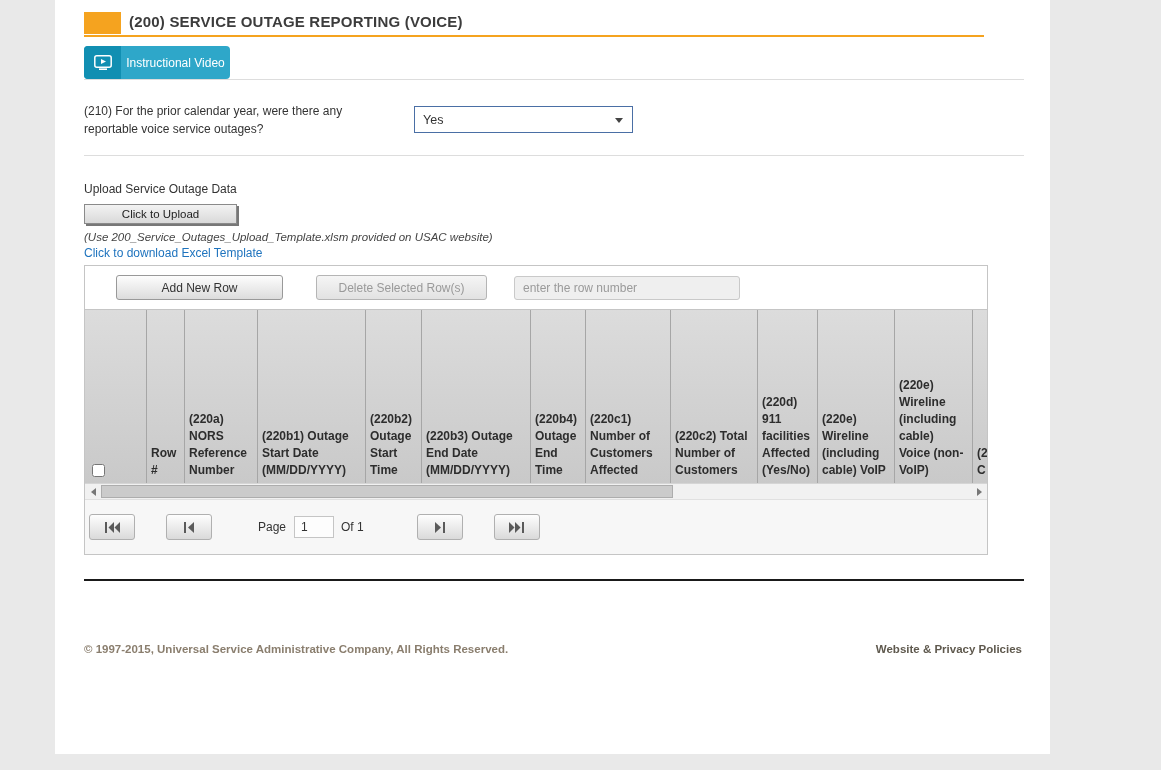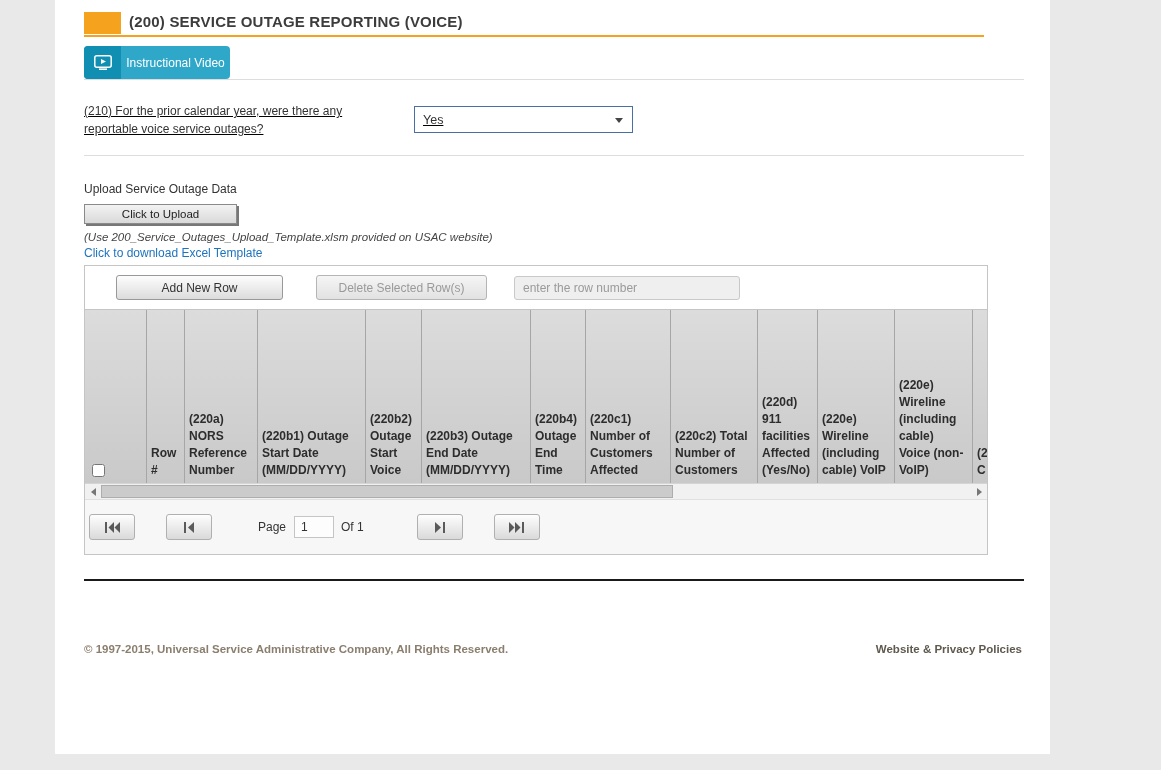--- a/index.html
+++ b/index.html
@@ -18,21 +18,21 @@
   h1.title { font-size:15px; font-weight:bold; color:#3c3c3c; margin:0; padding:3px 0 5px 0; letter-spacing:0.2px; }
 
   
   .video-row { margin-top:9px; border-bottom:1px solid #ddd; height:34px; }
   .video-btn { display:flex; align-items:stretch; width:146px; height:33px; border:none; border-radius:4px;
                overflow:hidden; padding:0; cursor:pointer; background:#2EA7C9; font-family:inherit; }
   .video-ic { width:37px; background:#118FB2; display:flex; align-items:center; justify-content:center; }
   .video-label { flex:1; display:flex; align-items:center; justify-content:center; color:#fff; font-size:12px; }
 
   
-  .q-row { display:flex; margin-top:22px; padding-bottom:17px; border-bottom:1px solid #ddd;text-decoration:underline; }
+  .q-row { display:flex; margin-top:22px; padding-bottom:17px; border-bottom:1px solid #ddd; }
   .q-label { width:288px; font-size:12px; color:#333; line-height:1.5; }
   .select { margin-left:42px; margin-top:4px; width:219px; height:27px; border:1px solid #4A6FA5;
             display:flex; align-items:center; padding:0 8px; font-size:12.5px; color:#333;
             cursor:pointer; position:relative; background:#fff; }
   .sel-arrow { position:absolute; right:9px; top:11px; width:0; height:0;
                border:4px solid transparent; border-top:5px solid #444; border-bottom:0; }
 
   
   .upload-label { margin-top:26px; font-size:12px; color:#333; }
   .upload-btn { margin-top:8px; display:block; width:153px; height:20px;
@@ -142,21 +142,21 @@
         <input class="row-input" placeholder="enter the row number" style="">
       </div>
 
       <div class="grid-header">
         <div class="gh c0">
           <input type="checkbox" class="hd-cb" style="">
         </div>
         <div class="gh c1">Row #</div>
         <div class="gh c2">(220a) NORS Reference Number</div>
         <div class="gh c3">(220b1) Outage Start Date (MM/DD/YYYY)</div>
-        <div class="gh c4">(220b2) Outage Start Voice</div>
+        <div class="gh c4">(220b2) Outage Start Time</div>
         <div class="gh c5">(220b3) Outage End Date (MM/DD/YYYY)</div>
         <div class="gh c6">(220b4) Outage End Time</div>
         <div class="gh c7">(220c1) Number of Customers Affected</div>
         <div class="gh c8">(220c2) Total Number of Customers</div>
         <div class="gh c9">(220d) 911 facilities Affected (Yes/No)</div>
         <div class="gh c10">(220e) Wireline (including cable) VoIP</div>
         <div class="gh c11">(220e) Wireline (including cable) Voice (non-VoIP)</div>
         <div class="gh c12">(2
 C</div>
       </div>

